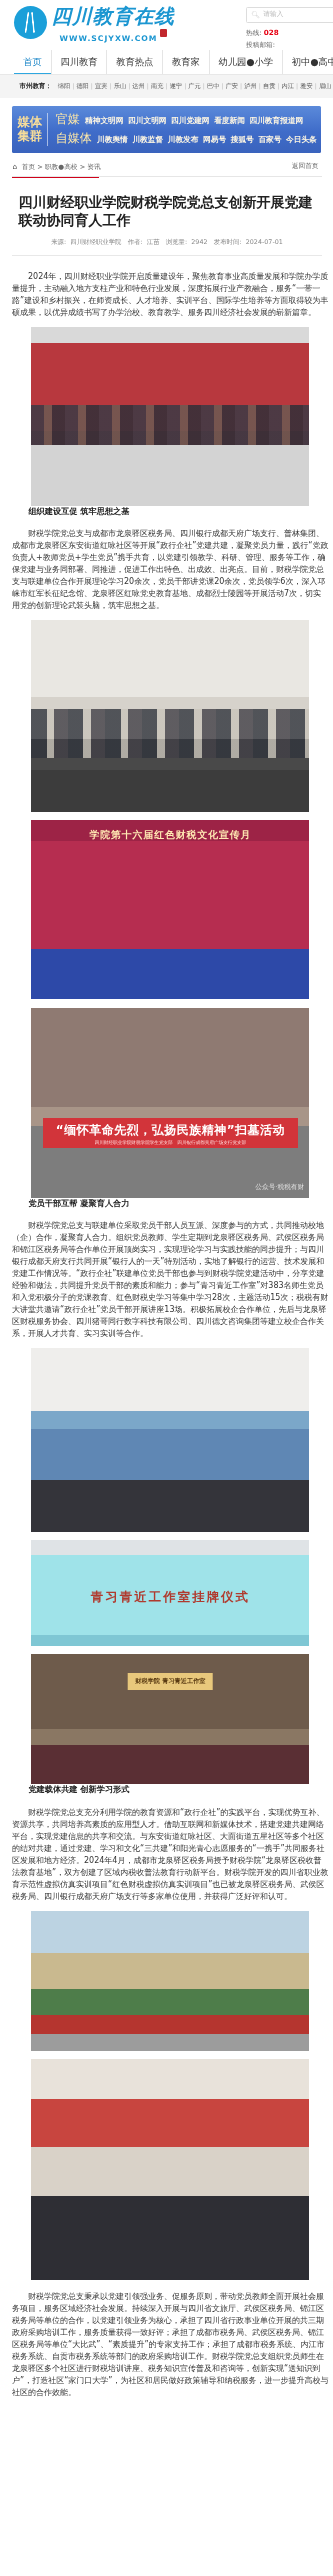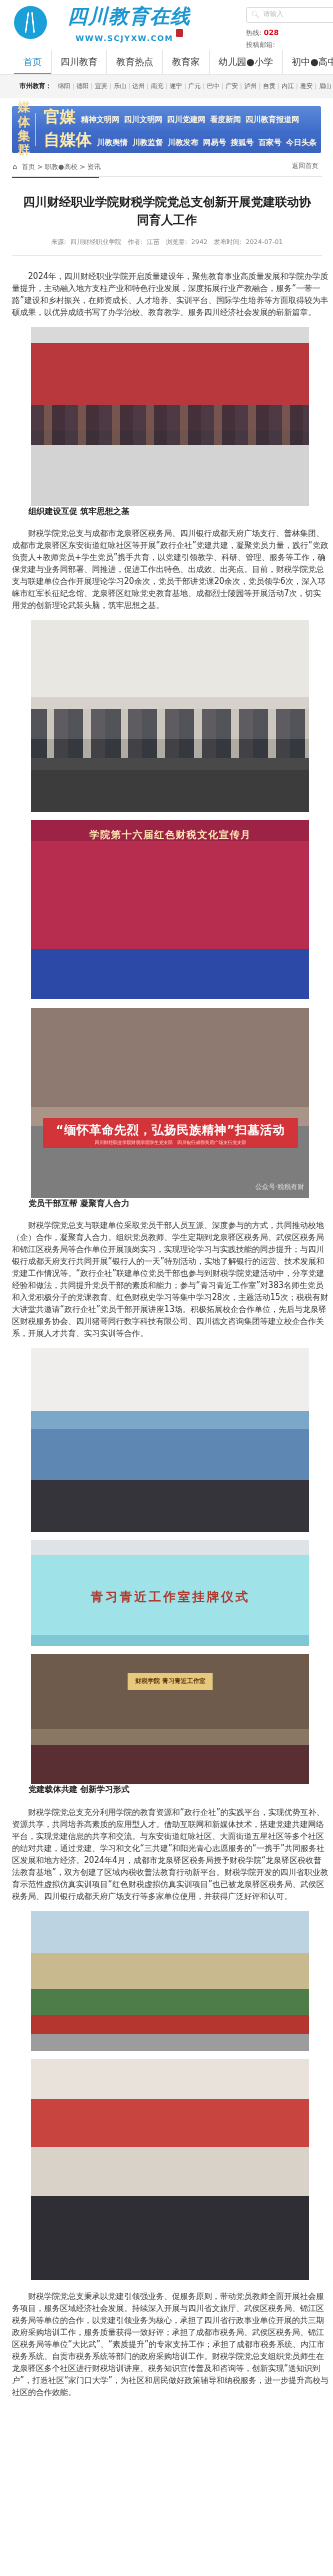--- a/index.html
+++ b/index.html
@@ -19,21 +19,21 @@
   .logo-mark {
     width:33px; height:33px; border-radius:50%;
     background:#1b9fd9; position:relative; flex:0 0 auto;
   }
   .logo-mark::before, .logo-mark::after{
     content:""; position:absolute; top:6.2px; bottom:6.2px;
     border-left:2.1px solid #fff; border-radius:5.2px;
   }
   .logo-mark::before{ left:11.3px; transform:rotate(8deg);}
   .logo-mark::after{ left:17.5px; transform:rotate(-6deg);}
-  .logo-txt { margin-left:20px; }
+  .logo-txt { margin-left:4px; }
   .logo-cn {
     font-family:"DejaVu Serif","Liberation Serif",serif;
     font-size:19.6px; font-weight:bold; color:#1b96d1;
     letter-spacing:1px; line-height:21.6px; font-style:italic;
   }
   .logo-en {
     font-size:7.7px; font-weight:bold; color:#1b96d1;
     letter-spacing:1px; margin-top:1px; text-align:center;
   }
   .logo-seal{
@@ -71,35 +71,35 @@
     margin:7.2px 0 0 12.4px; width:309px; height:47px; border-radius:1.5px;
     background:linear-gradient(180deg,#5b8ada 0%, #3f6cc9 55%, #3a63bd 100%);
     display:flex; align-items:center; color:#fff;
   }
   .mb-brand { width:47px; text-align:center;
     font-family:"DejaVu Serif","Liberation Serif",serif;
     font-size:12.4px; font-weight:bold; color:#f7dd9a; line-height:14.4px; }
   .mb-sep { width:0.5px; height:33px; background:rgba(255,255,255,.55); }
   .mb-rows { flex:1; padding-left:8.2px; }
   .mb-row { display:flex; align-items:baseline; margin:2.6px 0; white-space:nowrap; }
-  .mb-label { font-size:16px; font-weight:bold; color:#ffe9a8;
+  .mb-label { font-size:12px; font-weight:normal; color:#ffe9a8;
     font-family:"DejaVu Serif","Liberation Serif",serif; margin-right:5.2px;}
   .mb-item { font-size:7.7px; font-weight:bold; color:#fdf6e3; margin-right:4.6px; cursor:pointer;}
 
   
   .crumbrow { position:relative; margin:7.2px 12.4px 0 12.4px; height:17.5px;
               font-size:6.7px; color:#666; }
   .crumb-left { position:absolute; left:0; top:2.1px; }
   .crumb-left .home-ico { color:#444; margin-right:2.6px; font-size:7.2px; }
   .crumb-right { position:absolute; right:3.1px; top:2.1px; color:#666; cursor:pointer; }
   .crumb-underline { position:absolute; left:0; right:0; bottom:0; border-bottom:0.5px solid #e6e6e6; }
   .crumb-red { position:absolute; left:0; bottom:-0.5px; width:87px; border-bottom:1px solid #d0021b; }
 
   
-  .art-title { margin:15.5px 18.5px 0 18.5px; text-align:center; font-size:12px;
+  .art-title { margin:15.5px 18.5px 0 18.5px; font-size:14px;
                line-height:18.5px; font-weight:bold; color:#222; }
   .art-meta { margin-top:8.2px; text-align:center; font-size:6.4px; color:#888; }
   .art-meta span { margin:0 2.1px; }
   .meta-divider { margin:8.2px 12.4px 0 12.4px; border-bottom:0.5px solid #e8e8e8; }
 
   .art-body { padding:3.1px 5.2px 0 12px; }
   .p { font-size:8px; line-height:12px; color:#333; text-indent:2em;
        margin-top:11.3px; }
   .h { font-size:8.2px; font-weight:bold; color:#222; margin-top:0;
        padding-left:2em; }

